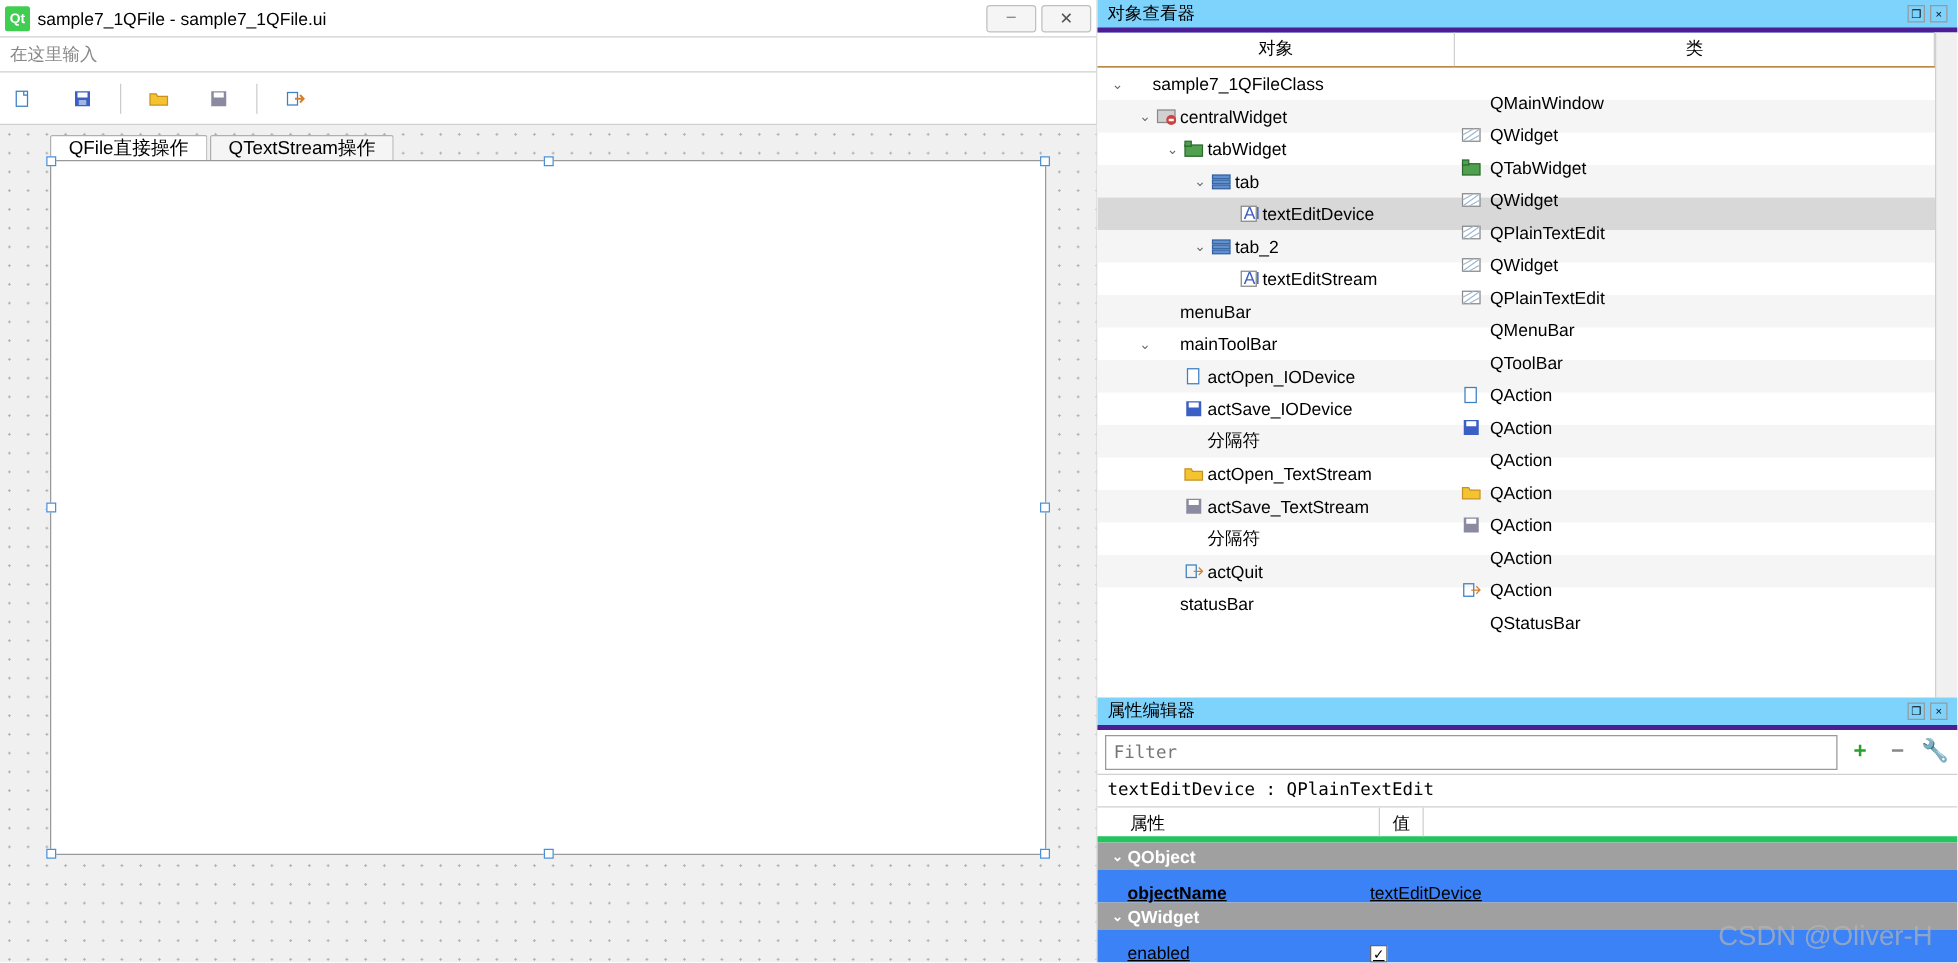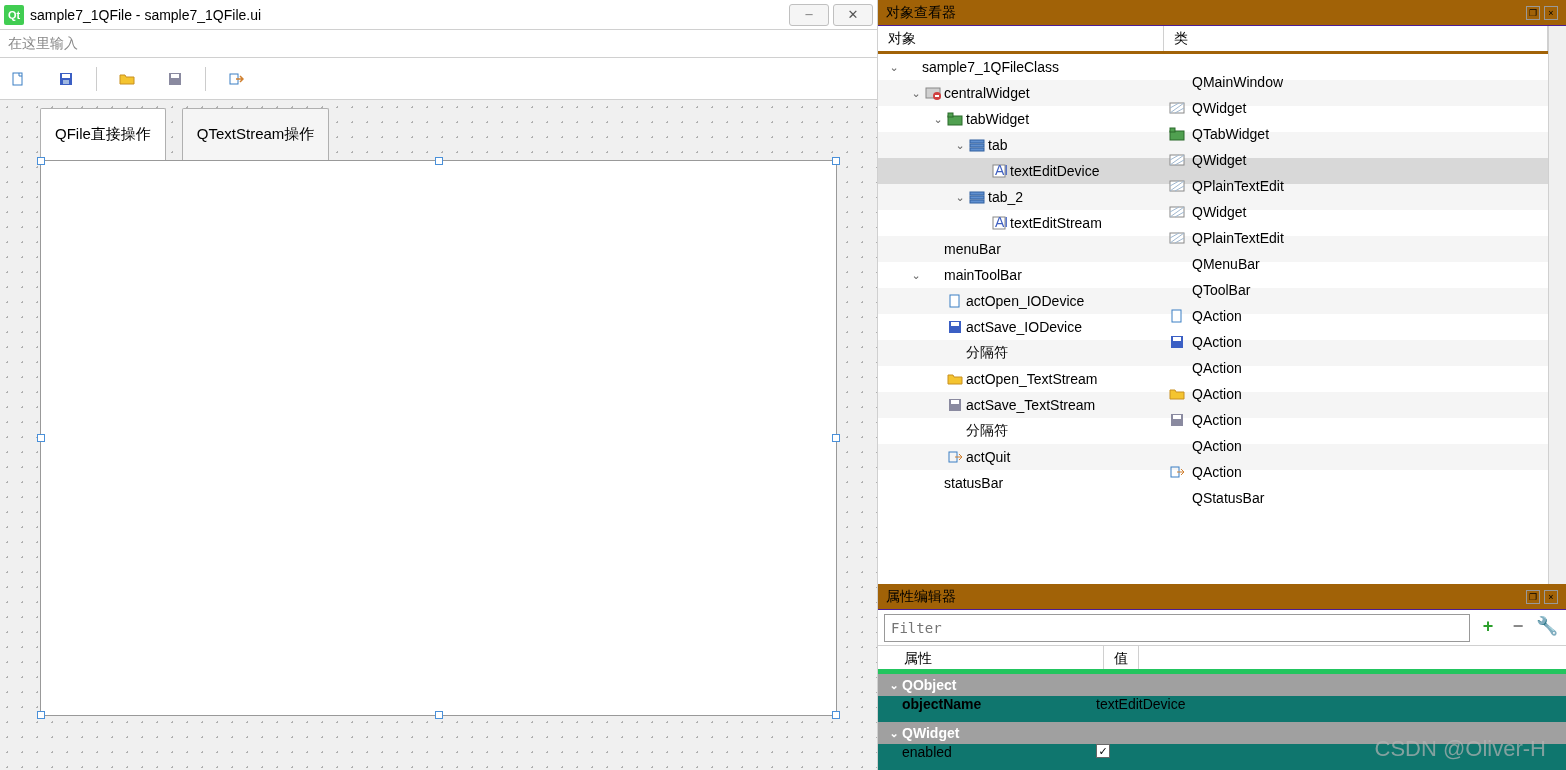--- a/index.html
+++ b/index.html
@@ -13,36 +13,36 @@
 .win-btn { width: 40px; height: 22px; border: 1px solid #c0c0c0; border-radius: 3px; background: #f5f5f5; margin-left: 4px; display: flex; align-items: center; justify-content: center; color: #555; }
 .win-btn.min::before { content: "─"; font-size: 10px; }
 .win-btn.close::before { content: "✕"; font-size: 13px; }
 .menubar { height: 28px; display: flex; align-items: center; padding: 0 8px; border-bottom: 1px solid #d0d0d0; color: #888; }
 .toolbar { height: 42px; display: flex; align-items: center; padding: 0 8px; gap: 28px; border-bottom: 1px solid #d0d0d0; }
 .tb-icon { width: 20px; height: 20px; display: flex; align-items: center; justify-content: center; }
 .tb-sep { width: 1px; height: 24px; background: #ccc; margin: 0 -8px; }
 
 .design-area { flex: 1; background-image: radial-gradient(circle, #b0b0b0 1px, transparent 1px); background-size: 15px 15px; background-color: #f0f0f0; padding: 8px 40px; position: relative; }
 .tabs-row { display: flex; gap: 2px; }
-.tab { background: #fff; border: 1px solid #b0b0b0; border-bottom: none; padding: 16px 14px; font-size: 15px; border-radius: 2px 2px 0 0; }
-.tab.inactive { background: #f5f5f5; margin-left: 14px; }
+.tab { background: #fff; border: 1px solid #b0b0b0; border-bottom: none; padding: 0 14px; font-size: 15px; border-radius: 2px 2px 0 0; }
+.tab.inactive { background: #f5f5f5; }
 .content-area { background: #fff; border: 1px solid #999; height: 556px; position: relative; }
 .sel-handle { position: absolute; width: 8px; height: 8px; background: #fff; border: 1px solid #4a90d9; }
 .h-tl { top: -4px; left: -4px; } .h-tc { top: -4px; left: 50%; margin-left: -4px; } .h-tr { top: -4px; right: -4px; }
 .h-ml { top: 50%; left: -4px; margin-top: -4px; } .h-mr { top: 50%; right: -4px; margin-top: -4px; }
 .h-bl { bottom: -4px; left: -4px; } .h-bc { bottom: -4px; left: 50%; margin-left: -4px; } .h-br { bottom: -4px; right: -4px; }
 
 
 .right-panel { flex: 1; display: flex; flex-direction: column; background: #fff; }
-.panel-header { height: 26px; display: flex; align-items: center; padding: 0 8px; background: #a16207; border-bottom: 1px solid #4c1d95; }
+.panel-header { height: 26px; display: flex; align-items: center; padding: 0 8px; background: #7dd3fc; border-bottom: 4px solid #4c1d95; }
 .panel-header-title { flex: 1; }
 .panel-btns { display: flex; gap: 4px; }
 .panel-btn { width: 14px; height: 14px; border: 1px solid #999; font-size: 9px; display: flex; align-items: center; justify-content: center; }
 
-.tree-header { display: flex; height: 28px; border-bottom: 3px solid #a16207; }
+.tree-header { display: flex; height: 28px; border-bottom: 1px solid #a16207; text-align: center; }
 .tree-header > div { padding: 4px 10px; border-right: 1px solid #d0d0d0; }
 .tree-col-obj { width: 286px; }
 .tree-col-cls { flex: 1; }
 
 .tree-body { overflow-y: auto; flex: 1; }
 .tree-row { display: flex; height: 26px; align-items: center; }
 .tree-row:nth-child(even) { background: #f5f5f5; }
 .tree-row.selected { background: #d8d8d8; }
 .tree-obj { width: 286px; display: flex; align-items: center; }
 .tree-cls { flex: 1; display: flex; align-items: center; gap: 4px; padding-left: 4px; margin-top: 30px; }
@@ -56,21 +56,21 @@
 .prop-btn { width: 24px; height: 24px; display: flex; align-items: center; justify-content: center; font-size: 18px; }
 .plus { color: #2ca02c; font-weight: bold; }
 .minus { color: #888; font-weight: bold; }
 .wrench { color: #555; }
 .selection-label { height: 26px; padding: 4px 8px; font-family: monospace; border-bottom: 1px solid #d0d0d0; }
 .prop-header { display: flex; height: 28px; border-bottom: 5px solid #22c55e; padding-left: 16px; }
 .prop-header > div { padding: 4px 10px; border-right: 1px solid #d0d0d0; }
 .prop-col-name { width: 210px; }
 .prop-group { background: #a0a0a0; color: #fff; padding: 3px 8px; font-weight: bold; display: flex; align-items: center; }
 .prop-group .expander { color: #fff; }
-.prop-row { display: flex; height: 26px; align-items: flex-start; background: #0f766e; }
+.prop-row { display: flex; height: 26px; align-items: flex-end; background: #3b82f6; text-decoration: underline; }
 .prop-name { width: 210px; padding-left: 24px; }
 .prop-name.bold { font-weight: bold; }
 .prop-val { flex: 1; padding-left: 8px; display: flex; align-items: center; }
 .checkbox { width: 14px; height: 14px; border: 1px solid #666; display: inline-flex; align-items: center; justify-content: center; background: #fff; font-size: 11px; }
 
 .watermark { position: absolute; right: 20px; bottom: 8px; color: rgba(180,180,180,0.7); font-size: 22px; pointer-events: none; }
 
 
 .ic { width: 16px; height: 16px; }
 </style>
@@ -479,20 +479,21 @@
       <div class="panel-btn">❐</div>
       <div class="panel-btn">×</div>
     </div>
   </div>
   <div class="prop-toolbar">
     <input class="filter-input" placeholder="Filter" style="">
     <div class="prop-btn plus">+</div>
     <div class="prop-btn minus">−</div>
     <div class="prop-btn wrench">🔧</div>
   </div>
+  <div class="selection-label">textEditDevice : QPlainTextEdit</div>
   <div class="prop-header">
     <div class="prop-col-name">属性</div>
     <div>值</div>
   </div>
   <div id="prop-body">
       <div class="prop-group">
         <span class="expander">⌄</span>
         <span>QObject</span>
       </div>
       <div class="prop-row">

